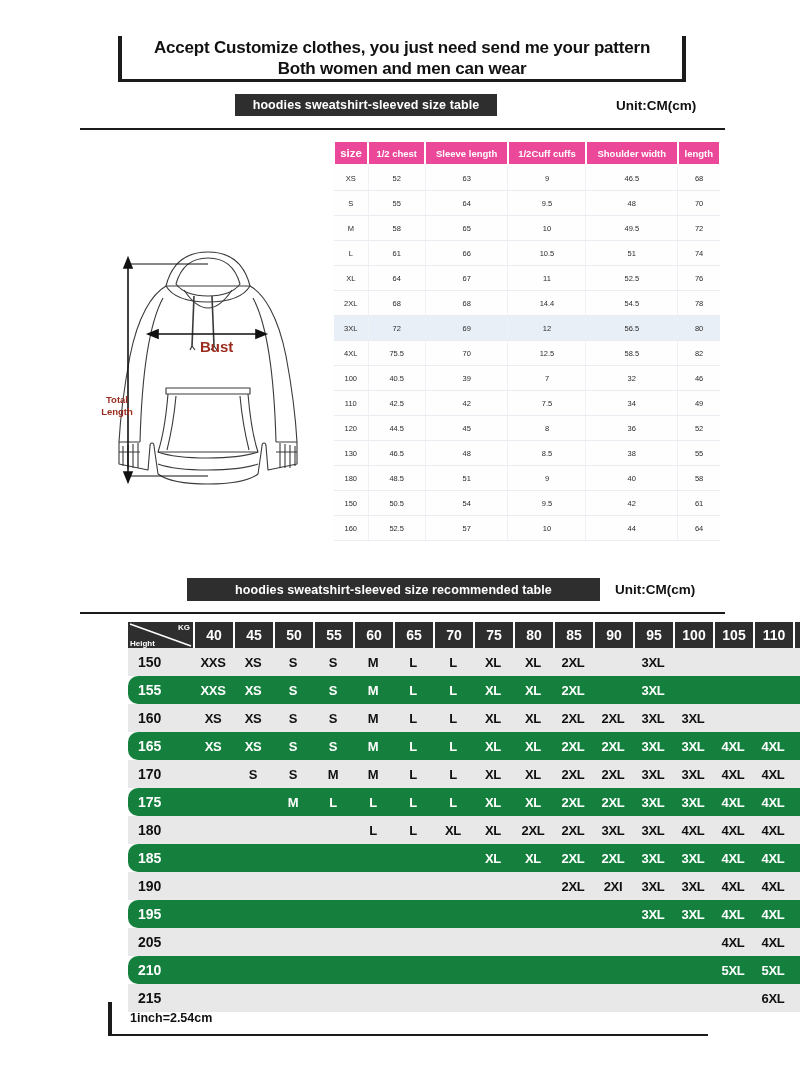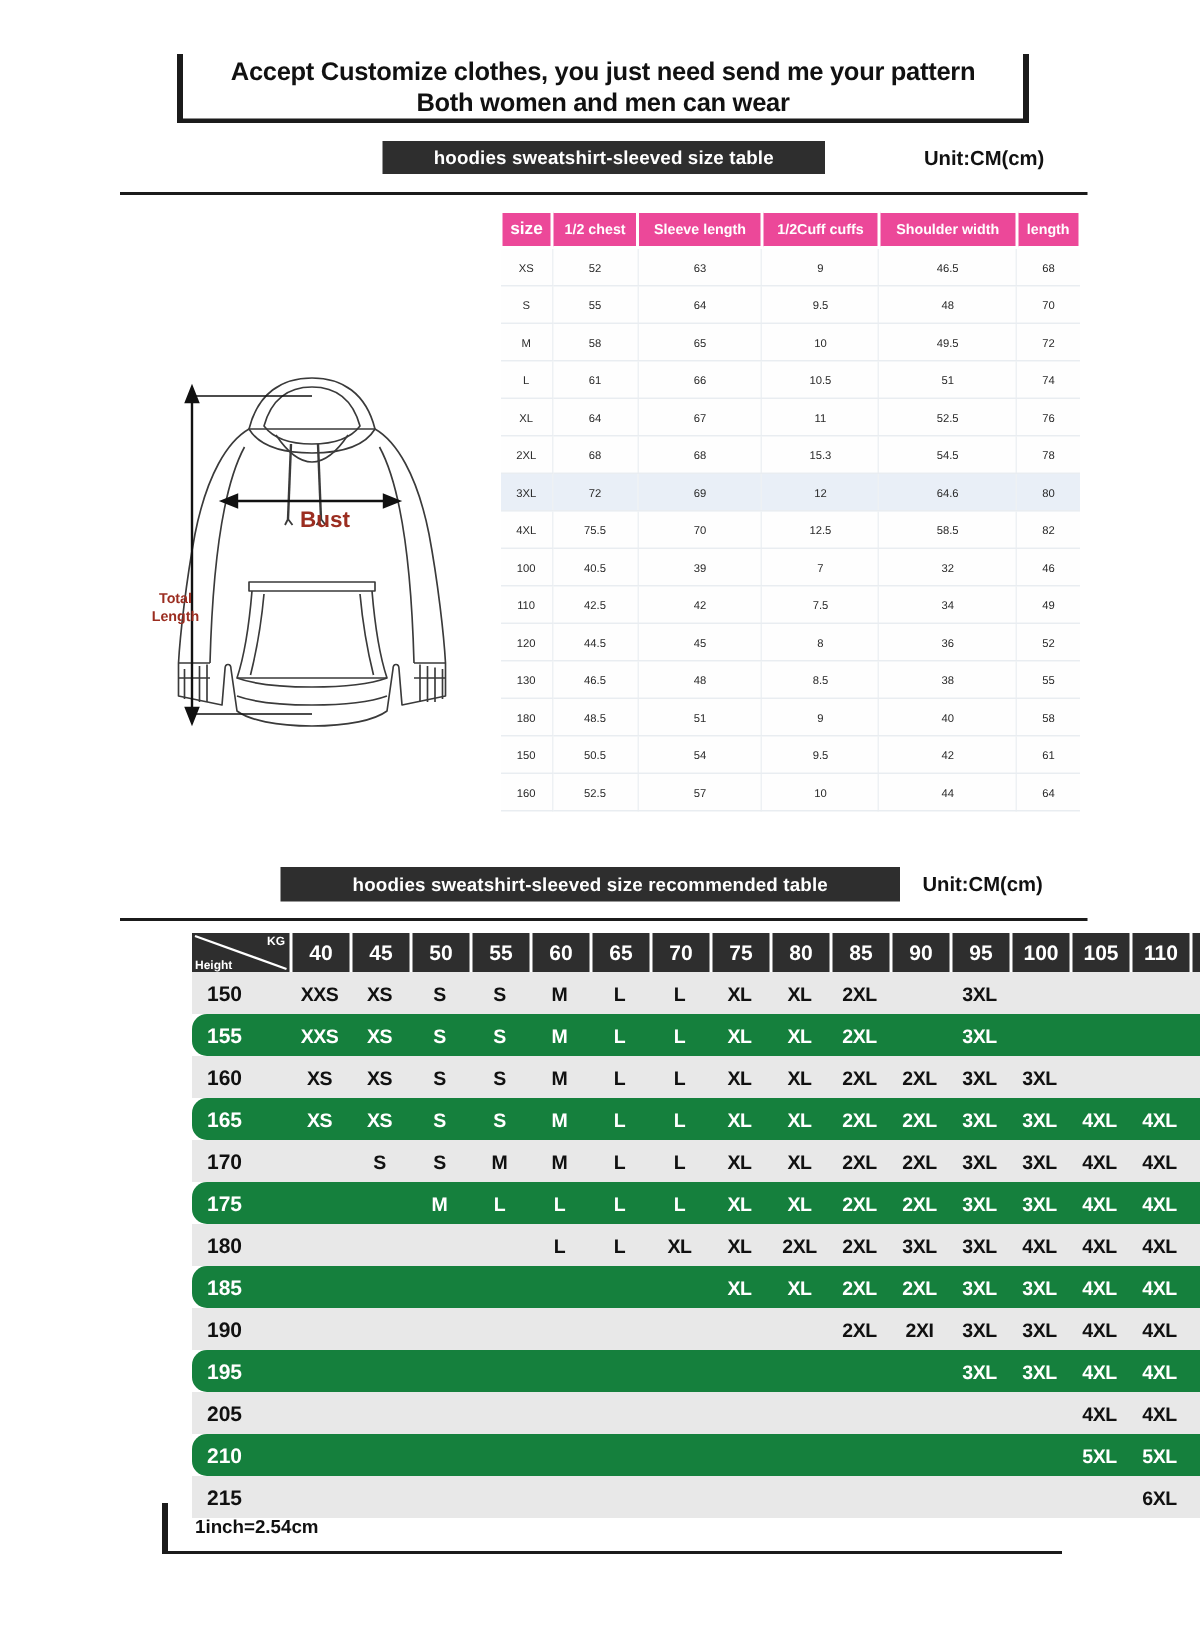--- a/index.html
+++ b/index.html
@@ -25,21 +25,21 @@
     font-size: 17px; font-weight: bold; letter-spacing: -0.2px;
     line-height: 21px; white-space: nowrap; color: #111;
   }
 
   
   .sect-bar {
     position: absolute; background: #2e2e2e; color: #fff;
     display: flex; align-items: center; justify-content: center;
     font-size: 12.5px; font-weight: bold; letter-spacing: 0.1px;
   }
-  #bar1 { left: 255px; top: 94px; width: 295px; height: 22px; }
+  #bar1 { left: 235px; top: 94px; width: 262px; height: 22px; }
   #bar2 { left: 187px; top: 578px; width: 413px; height: 23px; }
   .unit {
     position: absolute; font-size: 13.5px; font-weight: bold; color: #111;
   }
   #unit1 { left: 616px; top: 98px; }
   #unit2 { left: 615px; top: 582px; }
 
   .hrule {
     position: absolute; left: 80px; width: 645px;
     border-top: 2.5px solid #1b1b1b;
@@ -252,30 +252,30 @@
           <td>64</td>
           <td>67</td>
           <td>11</td>
           <td>52.5</td>
           <td>76</td>
         </tr>
         <tr>
           <td>2XL</td>
           <td>68</td>
           <td>68</td>
-          <td>15.3</td>
+          <td>14.4</td>
           <td>54.5</td>
           <td>78</td>
         </tr>
         <tr class="hl">
           <td>3XL</td>
           <td>72</td>
           <td>69</td>
           <td>12</td>
-          <td>64.6</td>
+          <td>56.5</td>
           <td>80</td>
         </tr>
         <tr>
           <td>4XL</td>
           <td>75.5</td>
           <td>70</td>
           <td>12.5</td>
           <td>58.5</td>
           <td>82</td>
         </tr>

